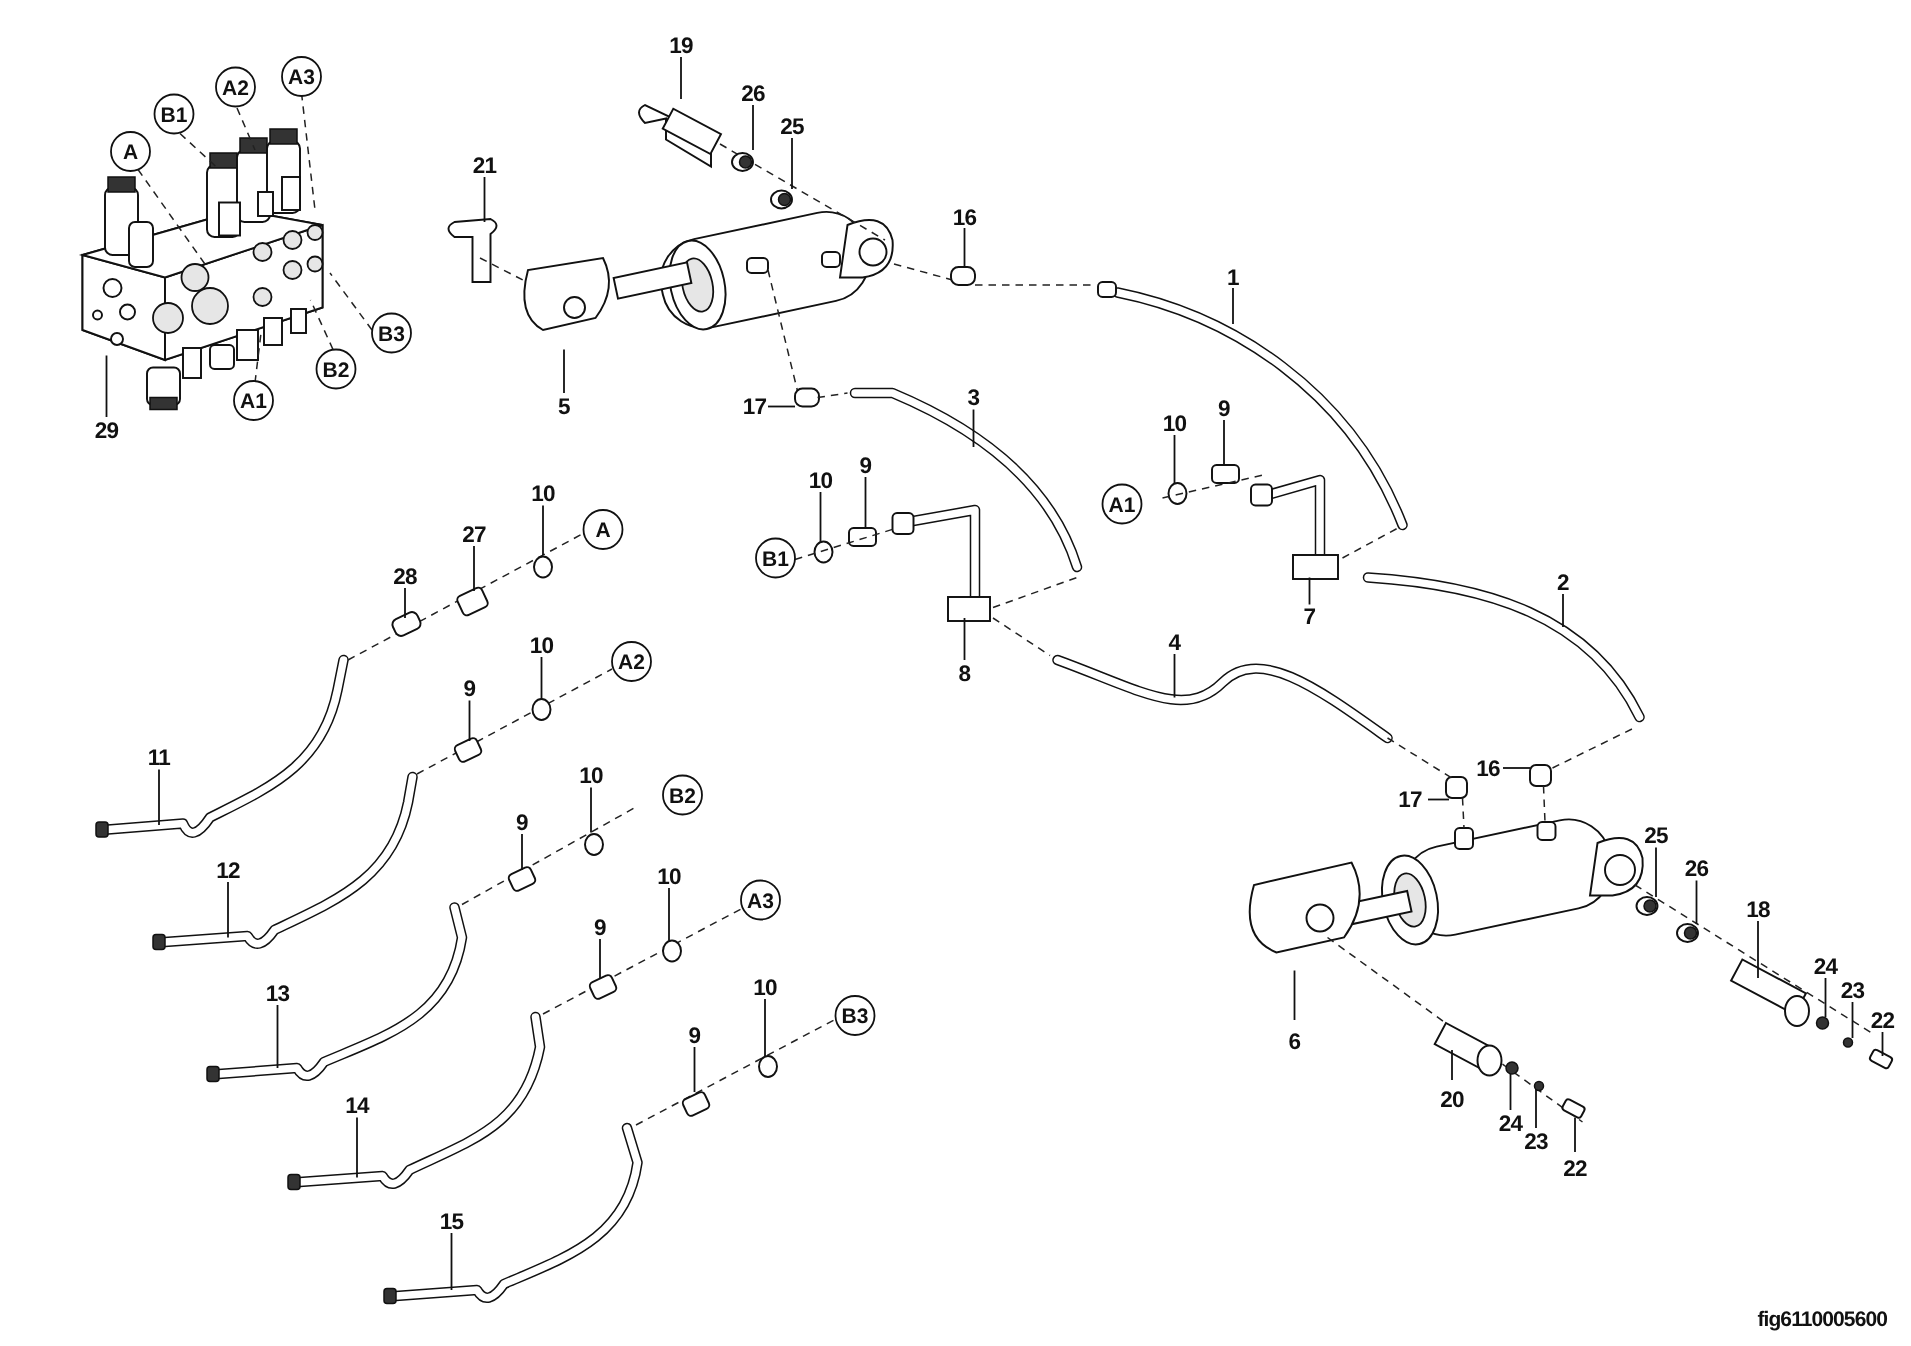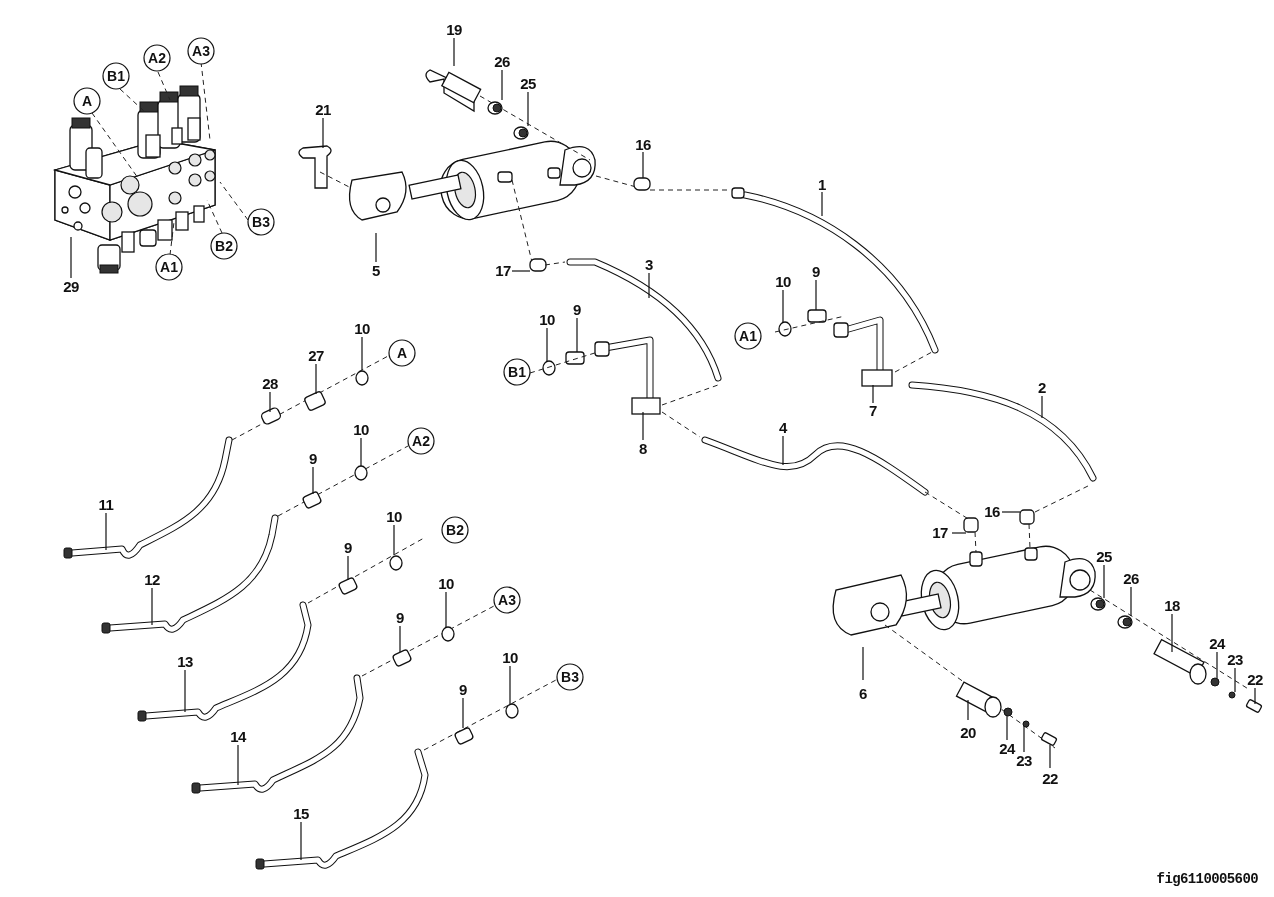--- a/index.html
+++ b/index.html
@@ -8,21 +8,21 @@
   .part{fill:#fff;stroke:#111;stroke-width:1.3;}
   .partg{fill:#e6e6e6;stroke:#111;stroke-width:1.2;}
   .dark{fill:#333;stroke:#111;stroke-width:1;}
   .hose{fill:none;stroke:#111;stroke-width:7;stroke-linecap:round;stroke-linejoin:round;}
   .hosein{fill:none;stroke:#fff;stroke-width:5;stroke-linecap:round;stroke-linejoin:round;}
   .dash{fill:none;stroke:#222;stroke-width:1;stroke-dasharray:5 4;}
   .leader{fill:none;stroke:#111;stroke-width:1.2;}
   .num{font-family:"Liberation Sans",sans-serif;font-weight:bold;font-size:15px;fill:#111;text-anchor:middle;letter-spacing:-0.5px;}
   .circ{fill:#fff;stroke:#111;stroke-width:1.2;}
   .clbl{font-family:"Liberation Sans",sans-serif;font-weight:bold;font-size:14px;fill:#111;text-anchor:middle;dominant-baseline:central;}
-  #figid{position:absolute;right:16px;bottom:10px;font-family:Liberation Mono, monospace;font-weight:bold;font-size:14px;color:#111;letter-spacing:-0.6px;}
+  #figid{position:absolute;right:16px;bottom:10px;font-family:Liberation Sans, sans-serif;font-weight:bold;font-size:14px;color:#111;letter-spacing:-0.6px;}
 </style>
 </head>
 <body>
 
 <svg id="diagram" viewBox="0 0 1274 897">
 
   <g>
     <polygon class="part" points="55,170 160,140 215,150 215,205 110,240 55,220"></polygon>
     <polygon class="part" points="55,170 110,185 110,240 55,220"></polygon>
     <polygon class="part" points="110,185 215,150 215,205 110,240"></polygon>

